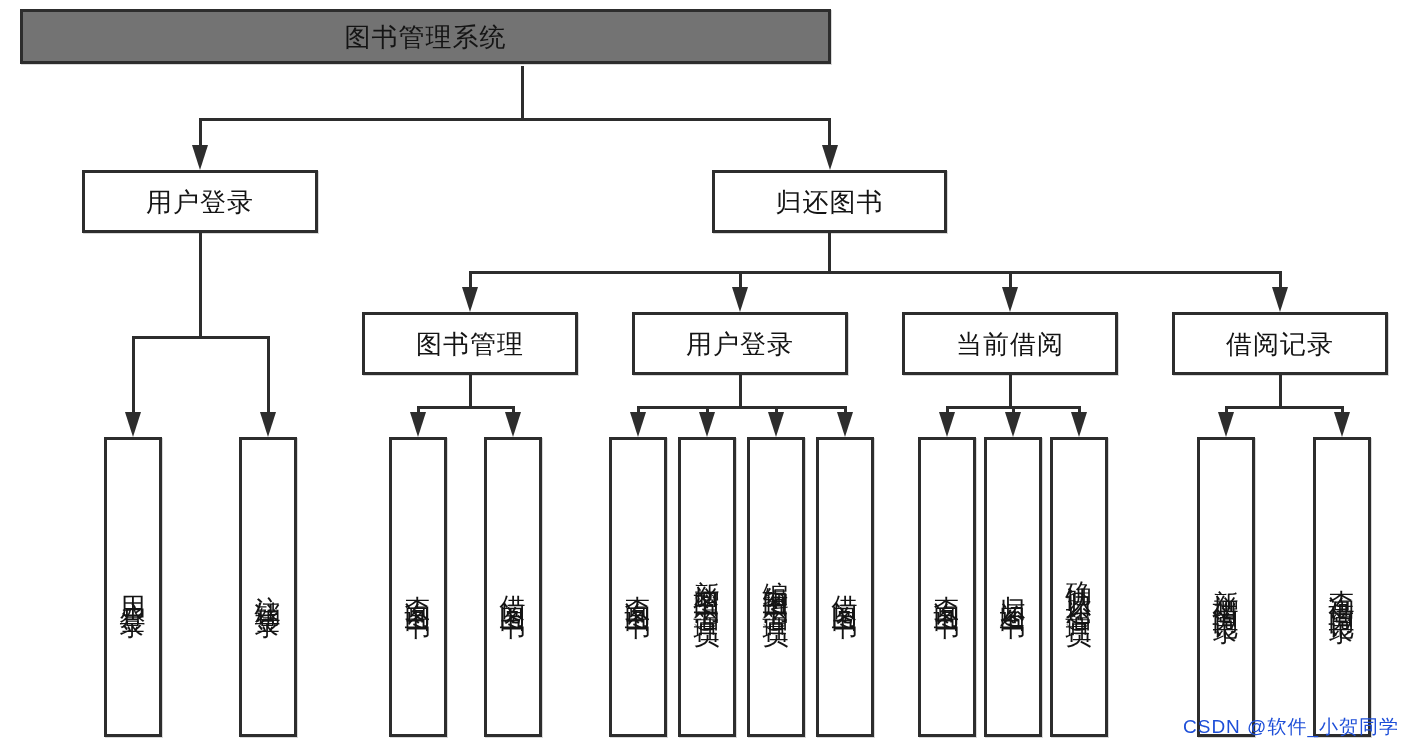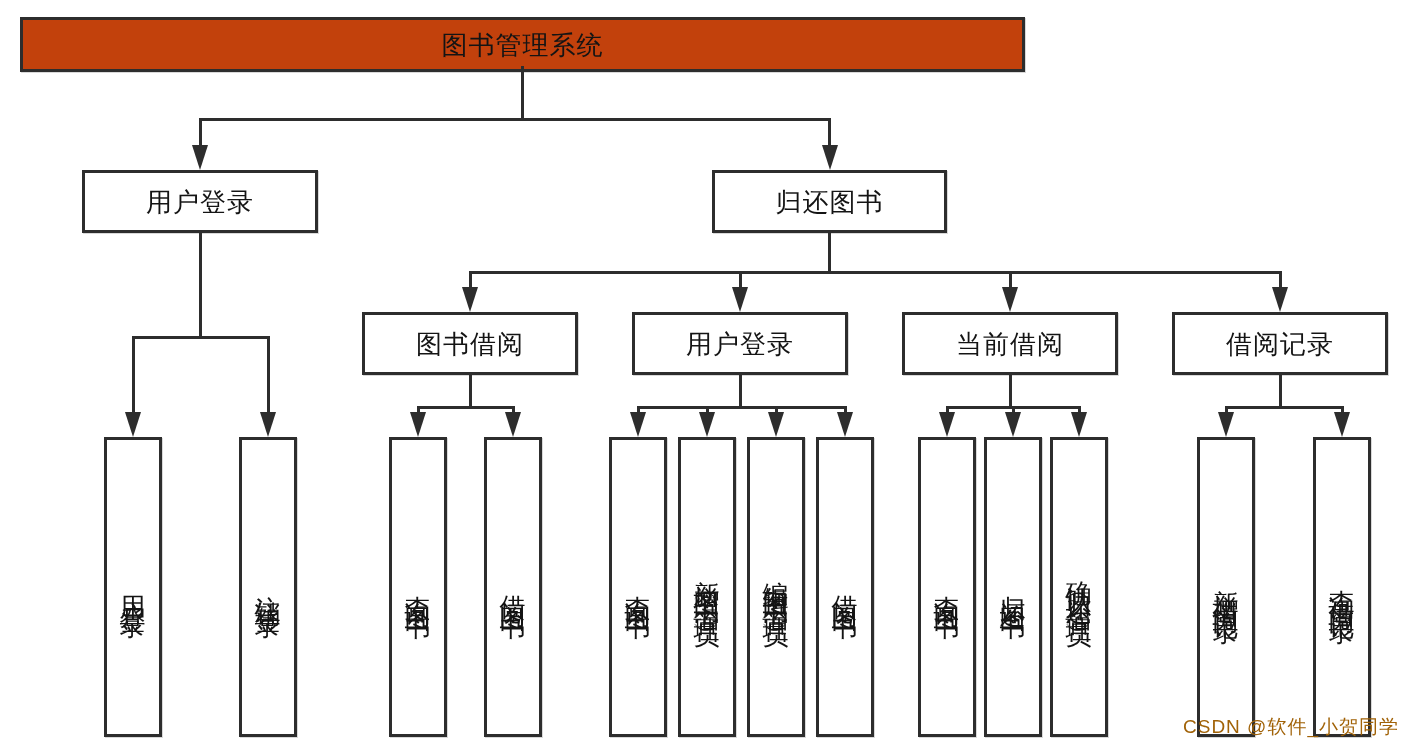--- a/index.html
+++ b/index.html
@@ -58,31 +58,31 @@
     letter-spacing: 1px;
     color: #b4b4b8;
     white-space: nowrap;
   }
 </style>
 </head>
 <body>
 
 <div id="stage">
   <div id="diagram">
-      <div class="node" style="left: 20px; top: 17px; width: 1005px; height: 55px; border-color: rgb(45, 45, 45); background: #c2410c;">
+      <div class="node" style="left: 20px; top: 9px; width: 811px; height: 55px; border-color: rgb(45, 45, 45); background: #737373;">
         <span class="lbl" style="color: rgb(20, 20, 20);">图书管理系统</span>
       </div>
       <div class="node" style="left: 82px; top: 170px; width: 236px; height: 63px; border-color: rgb(45, 45, 45); background: rgb(255, 255, 255);">
         <span class="lbl" style="color: rgb(20, 20, 20);">用户登录</span>
       </div>
       <div class="node" style="left: 712px; top: 170px; width: 235px; height: 63px; border-color: rgb(45, 45, 45); background: rgb(255, 255, 255);">
         <span class="lbl" style="color: rgb(20, 20, 20);">归还图书</span>
       </div>
       <div class="node" style="left: 362px; top: 312px; width: 216px; height: 63px; border-color: rgb(45, 45, 45); background: rgb(255, 255, 255);">
-        <span class="lbl" style="color: rgb(20, 20, 20);">图书借阅</span>
+        <span class="lbl" style="color: rgb(20, 20, 20);">图书管理</span>
       </div>
       <div class="node" style="left: 632px; top: 312px; width: 216px; height: 63px; border-color: rgb(45, 45, 45); background: rgb(255, 255, 255);">
         <span class="lbl" style="color: rgb(20, 20, 20);">用户登录</span>
       </div>
       <div class="node" style="left: 902px; top: 312px; width: 216px; height: 63px; border-color: rgb(45, 45, 45); background: rgb(255, 255, 255); text-align: center;">
         <span class="lbl" style="color: rgb(20, 20, 20);">当前借阅</span>
       </div>
       <div class="node" style="left: 1172px; top: 312px; width: 216px; height: 63px; border-color: rgb(45, 45, 45); background: rgb(255, 255, 255);">
         <span class="lbl" style="color: rgb(20, 20, 20);">借阅记录</span>
       </div>
@@ -171,14 +171,14 @@
       <div class="arrow" style="left: 1005px; top: 412px; border-top-color: rgb(45, 45, 45);"></div>
       <div class="seg" style="left: 1077.5px; top: 406px; width: 3px; height: 8px; background: rgb(45, 45, 45);"></div>
       <div class="arrow" style="left: 1071px; top: 412px; border-top-color: rgb(45, 45, 45);"></div>
       <div class="seg" style="left: 1278.5px; top: 373px; width: 3px; height: 36px; background: rgb(45, 45, 45);"></div>
       <div class="seg" style="left: 1224.5px; top: 406px; width: 119px; height: 3px; background: rgb(45, 45, 45);"></div>
       <div class="seg" style="left: 1224.5px; top: 406px; width: 3px; height: 8px; background: rgb(45, 45, 45);"></div>
       <div class="arrow" style="left: 1218px; top: 412px; border-top-color: rgb(45, 45, 45);"></div>
       <div class="seg" style="left: 1340.5px; top: 406px; width: 3px; height: 8px; background: rgb(45, 45, 45);"></div>
       <div class="arrow" style="left: 1334px; top: 412px; border-top-color: rgb(45, 45, 45);"></div>
     </div>
-  <div class="watermark" style="color: #a16207;">CSDN @软件_小贺同学</div>
+  <div class="watermark" style="color: #1d4ed8;">CSDN @软件_小贺同学</div>
 </div>
 
 </body></html>

